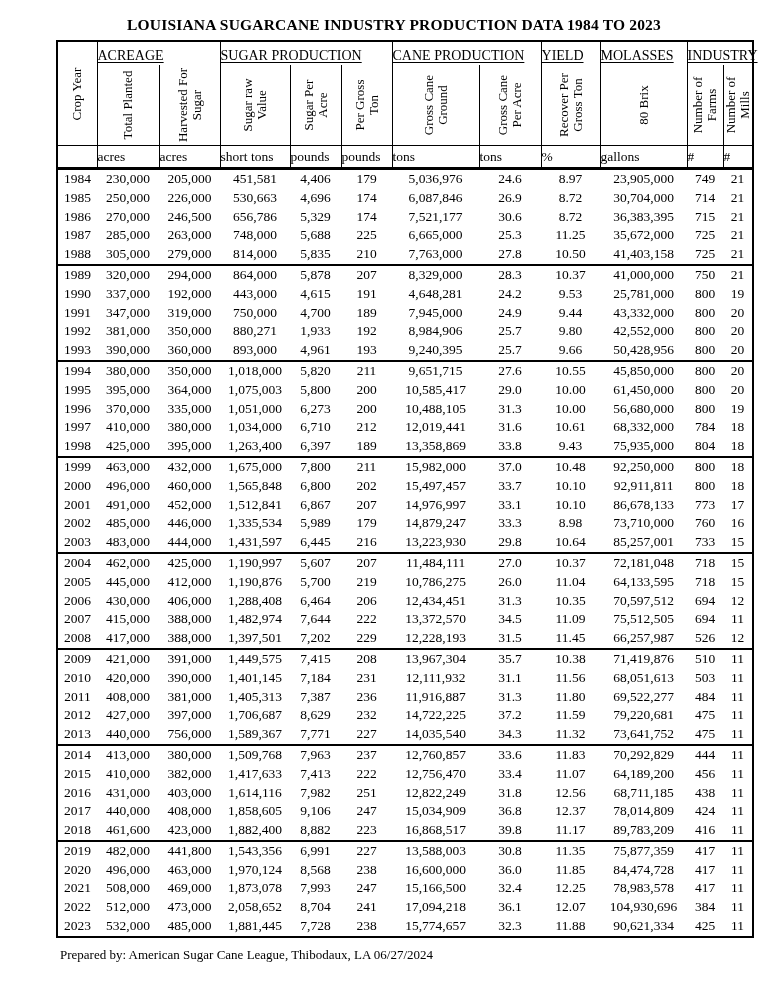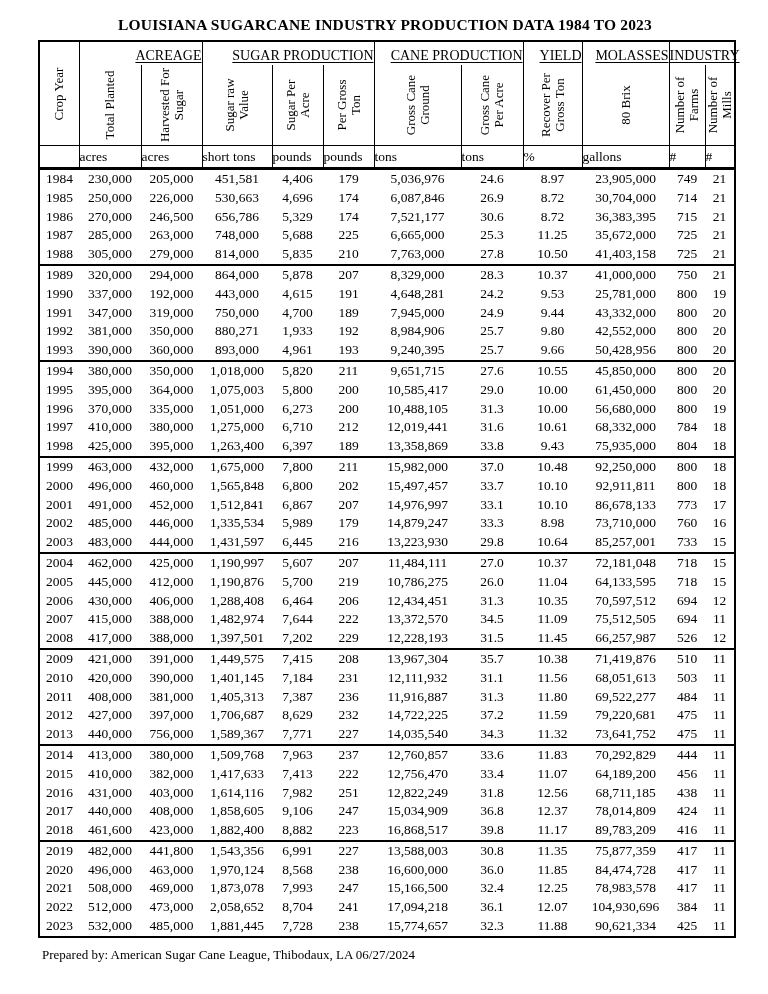--- a/index.html
+++ b/index.html
@@ -8,21 +8,21 @@
     background: #ffffff;
     color: #000000;
     font-family: "Liberation Serif", serif;
   }
   body {
     width: 768px;
     min-height: 994px;
     box-sizing: border-box;
   }
   .page {
-    padding: 16px 36px 0 38px;
+    padding: 16px 36px 0 56px;
   }
   .title {
     font-size: 15.5px;
     font-weight: bold;
     text-align: center;
     margin: 0 0 6px 0;
     letter-spacing: 0.2px;
     white-space: nowrap;
   }
   table.data-table {
@@ -34,21 +34,21 @@
   thead th, thead td {
     font-weight: normal;
     padding: 0;
   }
   .group-th {
     border-left: 1px solid #000;
     border-right: 1px solid #000;
     font-size: 14px;
     height: 22px;
     vertical-align: bottom;
-    text-align: right;
+    text-align: left;
     padding-bottom: 1px;
     white-space: nowrap;
   }
   .glabel {
     text-decoration: underline;
     text-underline-offset: 2px;
   }
   .corner-th {
     border-right: 1px solid #000;
     position: relative;
@@ -370,21 +370,21 @@
           <td>31.3</td>
           <td>10.00</td>
           <td>56,680,000</td>
           <td>800</td>
           <td>19</td>
         </tr>
         <tr>
           <td>1997</td>
           <td>410,000</td>
           <td>380,000</td>
-          <td>1,275,000</td>
+          <td>1,034,000</td>
           <td>6,710</td>
           <td>212</td>
           <td>12,019,441</td>
           <td>31.6</td>
           <td>10.61</td>
           <td>68,332,000</td>
           <td>784</td>
           <td>18</td>
         </tr>
         <tr>

